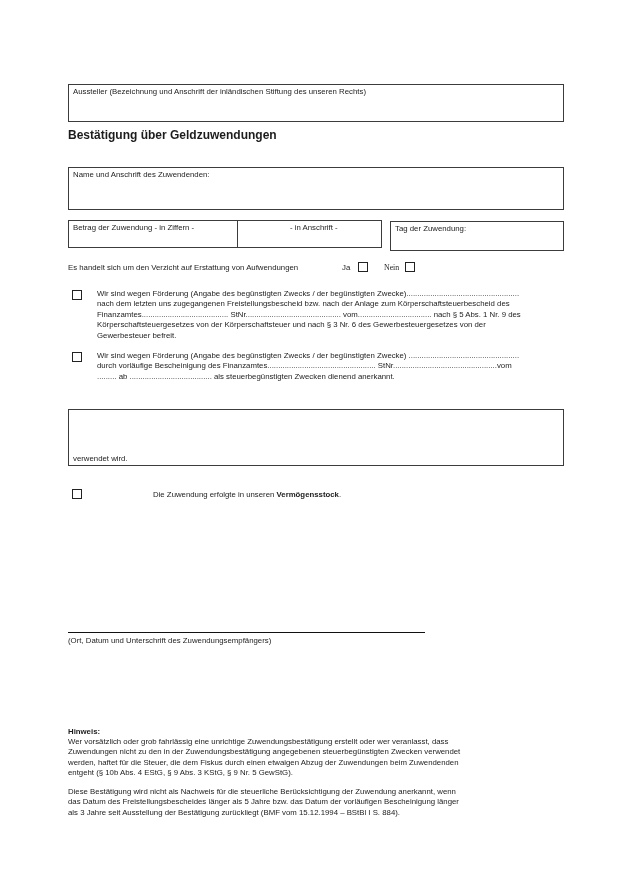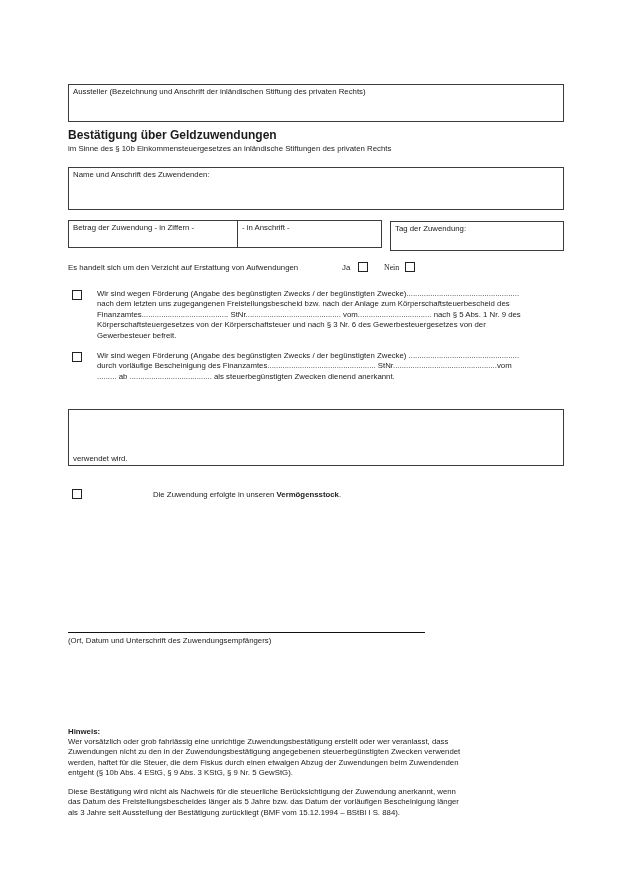--- a/index.html
+++ b/index.html
@@ -15,21 +15,21 @@
   }
   .box { position: absolute; border: 1px solid #3c3c3c; background: #fff; box-sizing: border-box; }
   .box-label { padding: 2px 4px 0 4px; line-height: 9.5px; }
 
   .issuer-box { top: 84px; left: 68px; width: 496px; height: 38px; }
   .form-title { position: absolute; top: 128px; left: 68px; font-size: 12px; font-weight: bold; }
   .form-subtitle { position: absolute; top: 144px; left: 68px; }
 
   .donor-box { top: 167px; left: 68px; width: 496px; height: 43px; }
 
-  .amount-box-a { top: 220px; left: 68px; width: 314px; height: 28px; display: flex; }
+  .amount-box-a { top: 220px; left: 68px; width: 314px; height: 28px; display: flex; gap: 48px; }
   .amount-box-a .cell { box-sizing: border-box; }
   .cell-numeric { width: 169px; border-right: 1px solid #3c3c3c; }
   .cell-words { flex: 1; }
   .amount-box-b { top: 221px; left: 390px; width: 174px; height: 30px; }
 
   .waiver-row { position: absolute; top: 262px; left: 68px; width: 500px; height: 12px; }
   .waiver-row .statement { position: absolute; left: 0; top: 1px; }
   .waiver-yes-label { position: absolute; left: 274px; top: 1px; }
   .waiver-yes-box { position: absolute; left: 290px; top: 0; }
   .waiver-no-label { position: absolute; left: 316px; top: 1px; font-family: Liberation Serif, serif; }
@@ -63,25 +63,24 @@
   .notice-p { position: absolute; left: 68px; width: 504px; line-height: 10.3px; white-space: pre; }
   .notice-p1 { top: 737px; }
   .notice-p2 { top: 787px; }
 </style>
 </head>
 <body>
 
 <div class="page">
 
   <div class="box issuer-box">
-    <div class="box-label">Aussteller (Bezeichnung und Anschrift der inländischen Stiftung des privaten Rechts)</div>
+    <div class="box-label">Aussteller (Bezeichnung und Anschrift der inländischen Stiftung des unseren Rechts)</div>
   </div>
 
   <div class="form-title">Bestätigung über Geldzuwendungen</div>
-  <div class="form-subtitle">im Sinne des § 10b Einkommensteuergesetzes an inländische Stiftungen des privaten Rechts</div>
 
   <div class="box donor-box">
     <div class="box-label">Name und Anschrift des Zuwendenden:</div>
   </div>
 
   <div class="box amount-box-a">
     <div class="cell cell-numeric">
       <div class="box-label">Betrag der Zuwendung - in Ziffern -</div>
     </div>
     <div class="cell cell-words">

